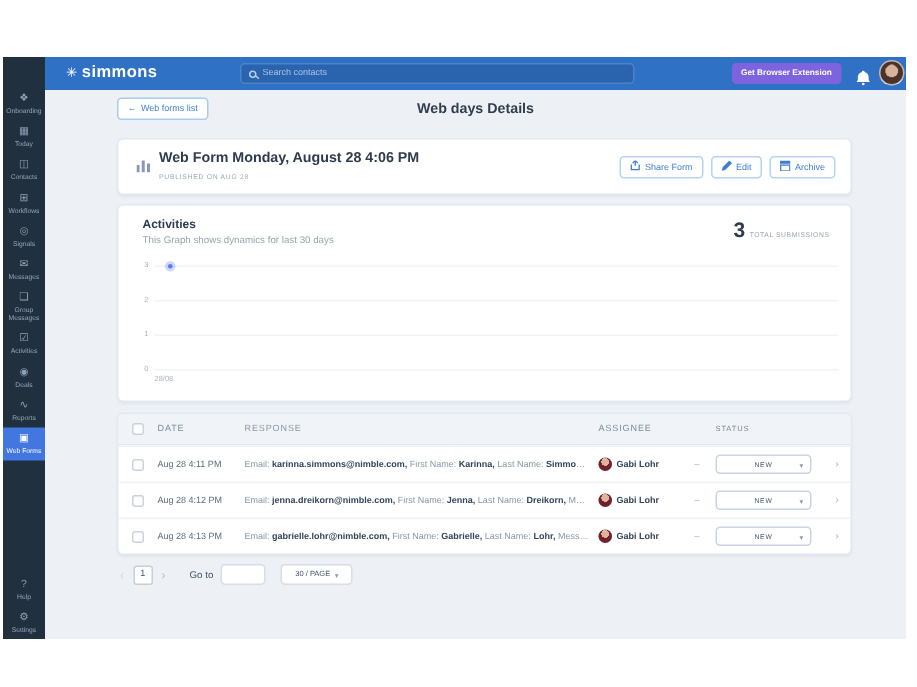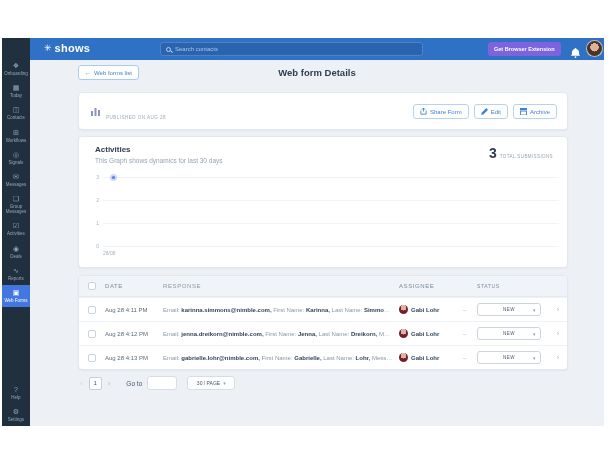--- a/index.html
+++ b/index.html
@@ -140,50 +140,51 @@
     </div>
     <div class="s-item">
       <span class="s-icon">⚙</span>
       <span class="s-label">Settings</span>
     </div>
   </nav>
 
   <header class="header">
     <div class="logo">
       <span class="logo-star">✳</span>
-      <span class="logo-text">shows</span>
+      <span class="logo-text">simmons</span>
     </div>
     <div class="search">
       <span class="mag"></span>
       <input type="text" placeholder="Search contacts" style="">
     </div>
     <button class="ext-btn">Get Browser Extension</button>
     <span class="bell">
       <svg width="9" height="10" viewBox="0 0 10 11">
           <path d="M5 0a1 1 0 0 1 1 1c1.7.4 3 1.9 3 3.8V7l1 1.5H0L1 7V4.8C1 2.9 2.3 1.4 4 1a1 1 0 0 1 1-1z" fill="#ffffff"></path>
           <circle cx="5" cy="10" r="1" fill="#ffffff"></circle>
         </svg>
     </span>
     <div class="hdr-avatar"></div>
   </header>
 
-  <div class="page-title">Web form Details</div>
+  <div class="page-title">Web days Details</div>
   <button class="back-btn">
     <span>←</span>
     <span>Web forms list</span>
   </button>
 
   <section class="card card1">
     <span class="c1-icon">
       <svg width="9" height="9" viewBox="0 0 9 9">
           <rect x="0" y="4" width="2" height="5" fill="#8b96ba"></rect>
           <rect x="3.5" y="1" width="2" height="8" fill="#8b96ba"></rect>
           <rect x="7" y="3" width="2" height="6" fill="#8b96ba"></rect>
         </svg>
     </span>
+    <div class="c1-title">Web Form Monday, August 28 4:06 PM</div>
     <div class="c1-pub">PUBLISHED ON AUG 28</div>
     <div class="c1-btns">
       <button class="o-btn">
         <span><svg width="7" height="7" viewBox="0 0 8 8">
               <path d="M1 3v4h6V3" fill="none" stroke="#3f7fd2" stroke-width="1"></path>
               <path d="M4 4V0M2 2l2-2 2 2" fill="none" stroke="#3f7fd2" stroke-width="1"></path>
             </svg></span>
         <span>Share Form</span>
       </button>
       <button class="o-btn">

